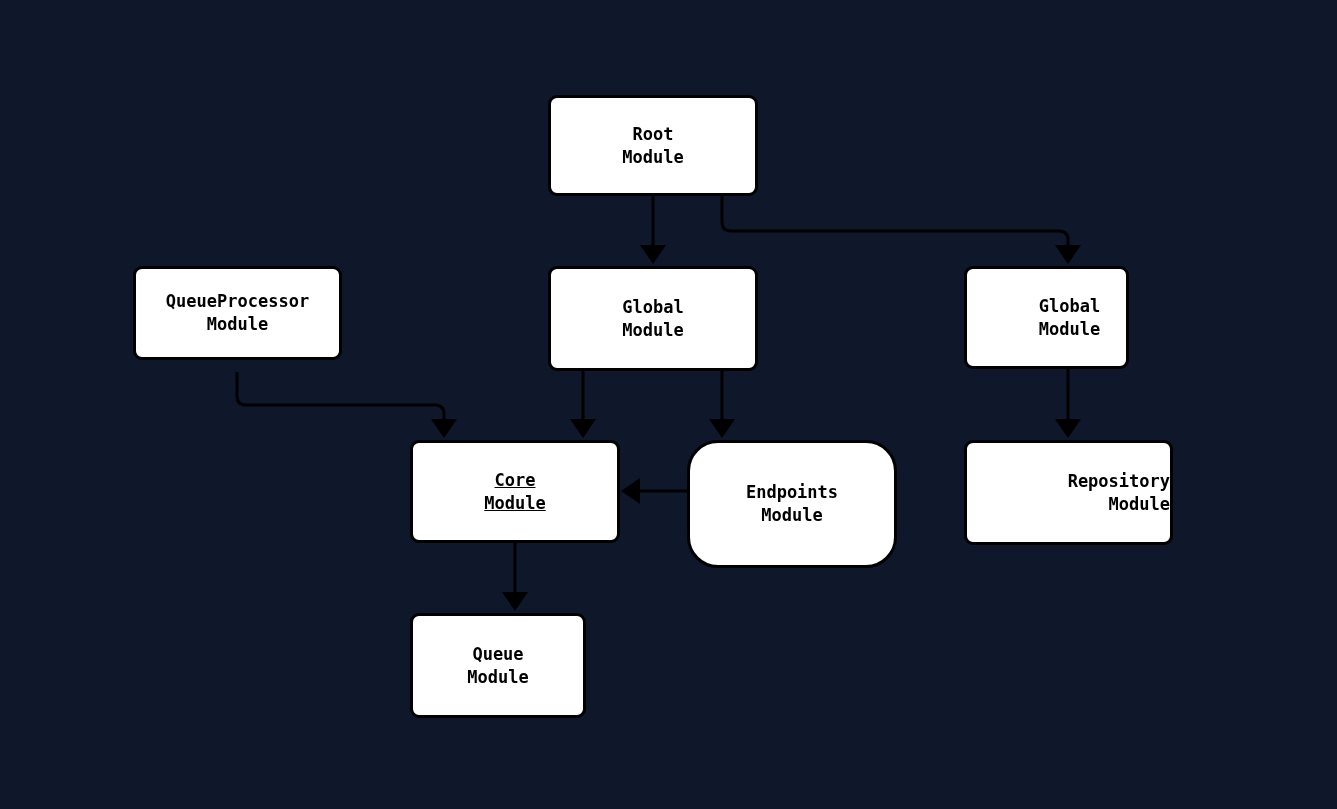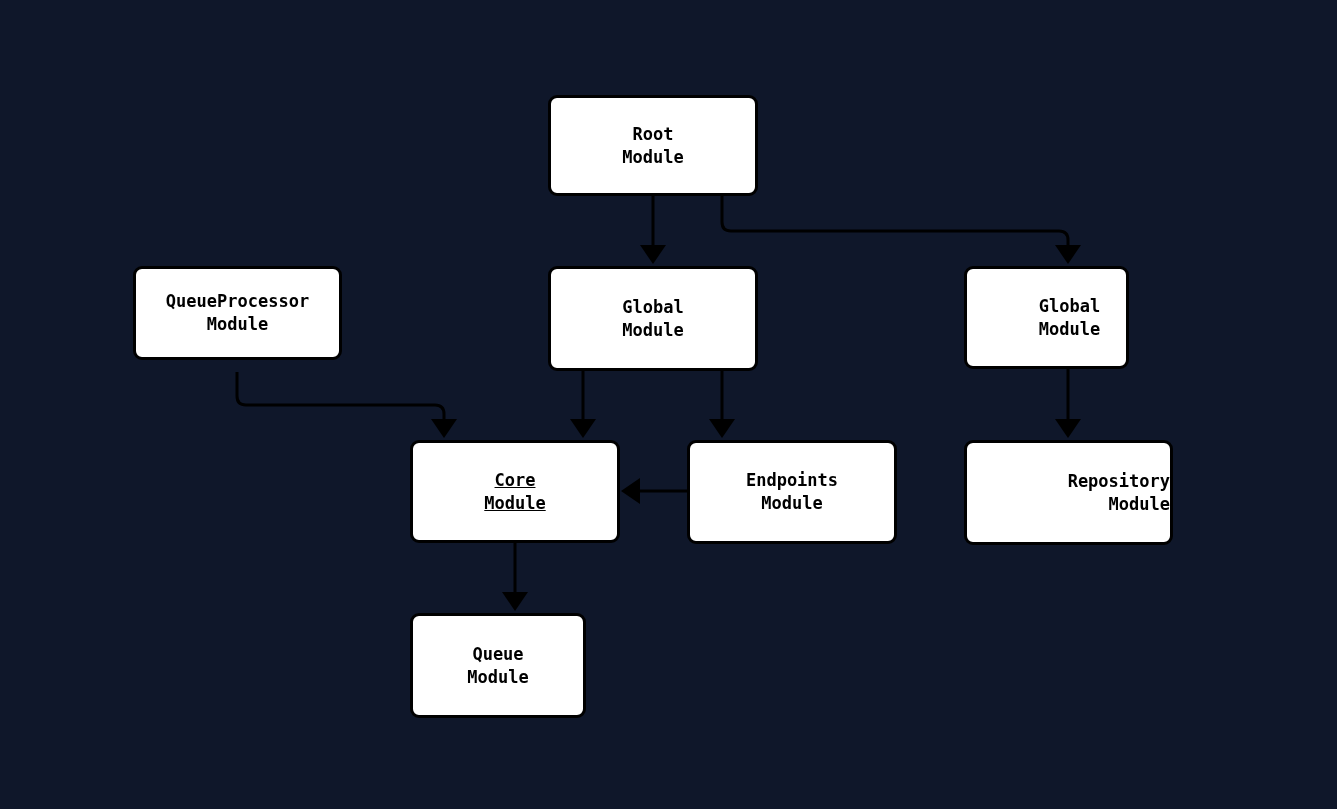--- a/index.html
+++ b/index.html
@@ -115,21 +115,21 @@
         <div class="node-label-line">Module</div>
       </div>
       <div class="node-box" style="left: 964px; top: 266px; width: 165px; height: 103px; background: rgb(255, 255, 255); border-color: rgb(0, 0, 0); padding-left: 46px;">
         <div class="node-label-line">Global</div>
         <div class="node-label-line">Module</div>
       </div>
       <div class="node-box" style="left: 410px; top: 440px; width: 210px; height: 103px; background: rgb(255, 255, 255); border-color: rgb(0, 0, 0); text-decoration: underline;">
         <div class="node-label-line">Core</div>
         <div class="node-label-line">Module</div>
       </div>
-      <div class="node-box" style="left: 687px; top: 440px; width: 210px; height: 104px; background: rgb(255, 255, 255); border-color: rgb(0, 0, 0);">
+      <div class="node-box" style="left: 687px; top: 440px; width: 210px; height: 128px; background: rgb(255, 255, 255); border-color: rgb(0, 0, 0); border-radius: 31px;">
         <div class="node-label-line">Endpoints</div>
         <div class="node-label-line">Module</div>
       </div>
       <div class="node-box" style="left: 964px; top: 440px; width: 209px; height: 105px; background: rgb(255, 255, 255); border-color: rgb(0, 0, 0); align-items: flex-end;">
         <div class="node-label-line">Repository</div>
         <div class="node-label-line">Module</div>
       </div>
       <div class="node-box" style="left: 410px; top: 613px; width: 176px; height: 105px; background: rgb(255, 255, 255); border-color: rgb(0, 0, 0);">
         <div class="node-label-line">Queue</div>
         <div class="node-label-line">Module</div>

